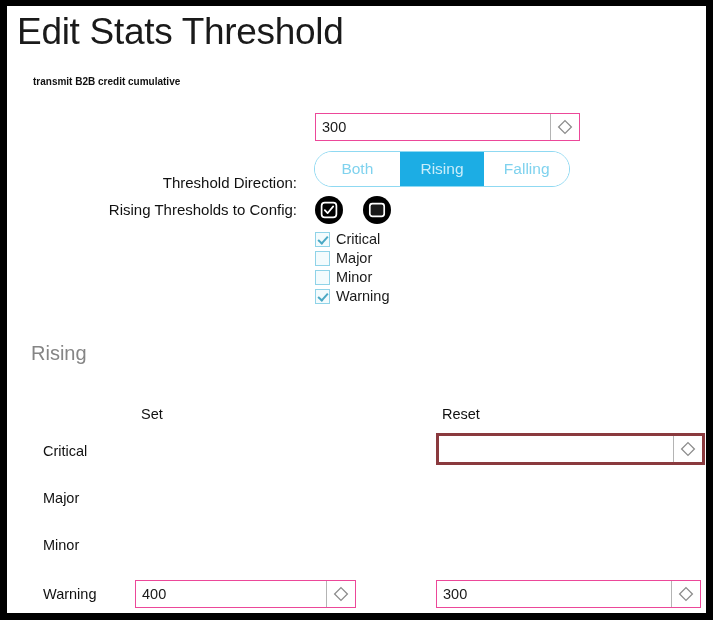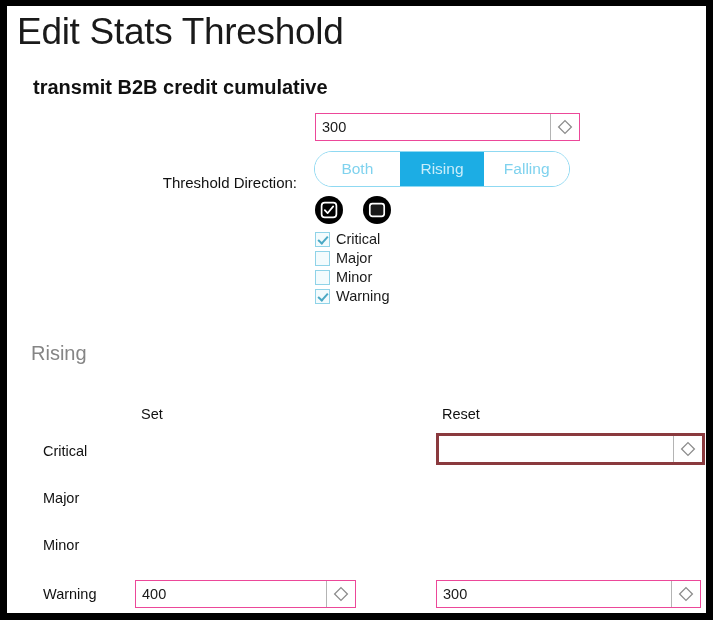--- a/index.html
+++ b/index.html
@@ -33,21 +33,21 @@
     color: #1a1a1a;
     letter-spacing: -0.3px;
     white-space: nowrap;
     line-height: 1.28;
   }
 
   .subtitle {
     position: absolute;
     left: 26px;
     top: 70px;
-    font-size: 20px;
+    font-size: 10px;
     font-weight: bold;
     color: #111111;
     white-space: nowrap;
   }
 
   
   .form-label {
     position: absolute;
     width: 290px;
     text-align: right;
@@ -240,20 +240,21 @@
     </div>
   </div>
 
   <div class="form-label lbl-direction">Threshold Direction:</div>
   <div class="segmented">
     <div class="seg">Both</div>
     <div class="seg active">Rising</div>
     <div class="seg">Falling</div>
   </div>
 
+  <div class="form-label lbl-config">Rising Thresholds to Config:</div>
 
   <div class="cfg-btn" id="config-check-all">
     <svg width="18" height="18" viewBox="0 0 18 18">
       <rect x="1.6" y="1.6" width="14.8" height="14.8" rx="3.2" ry="3.2" fill="none" stroke="#ffffff" stroke-width="1.7"></rect>
       <path d="M4.8 9.2 L7.6 12.2 L13.2 5.4" fill="none" stroke="#ffffff" stroke-width="1.7" stroke-linecap="round" stroke-linejoin="round"></path>
     </svg>
   </div>
 
   <div class="cfg-btn" id="config-clear-all">
     <svg width="18" height="18" viewBox="0 0 18 18">

